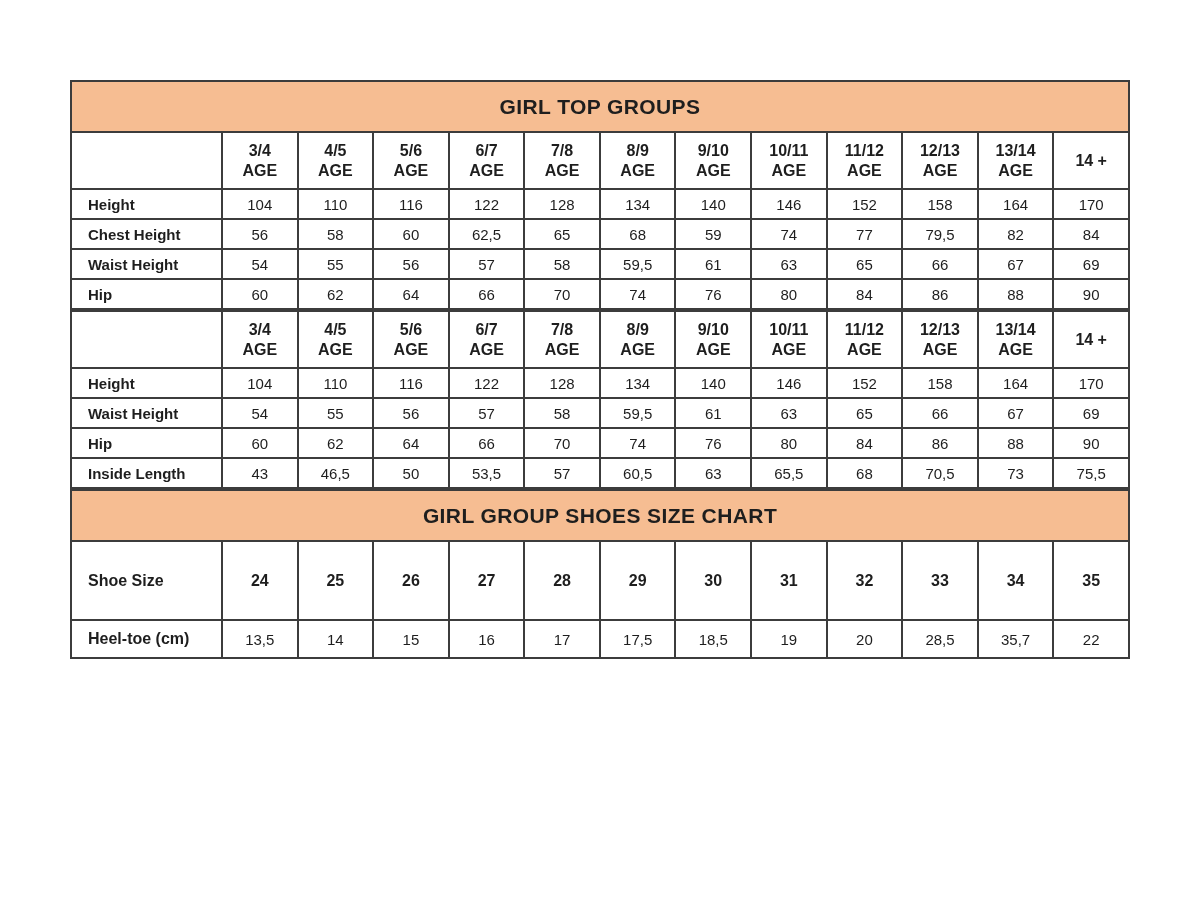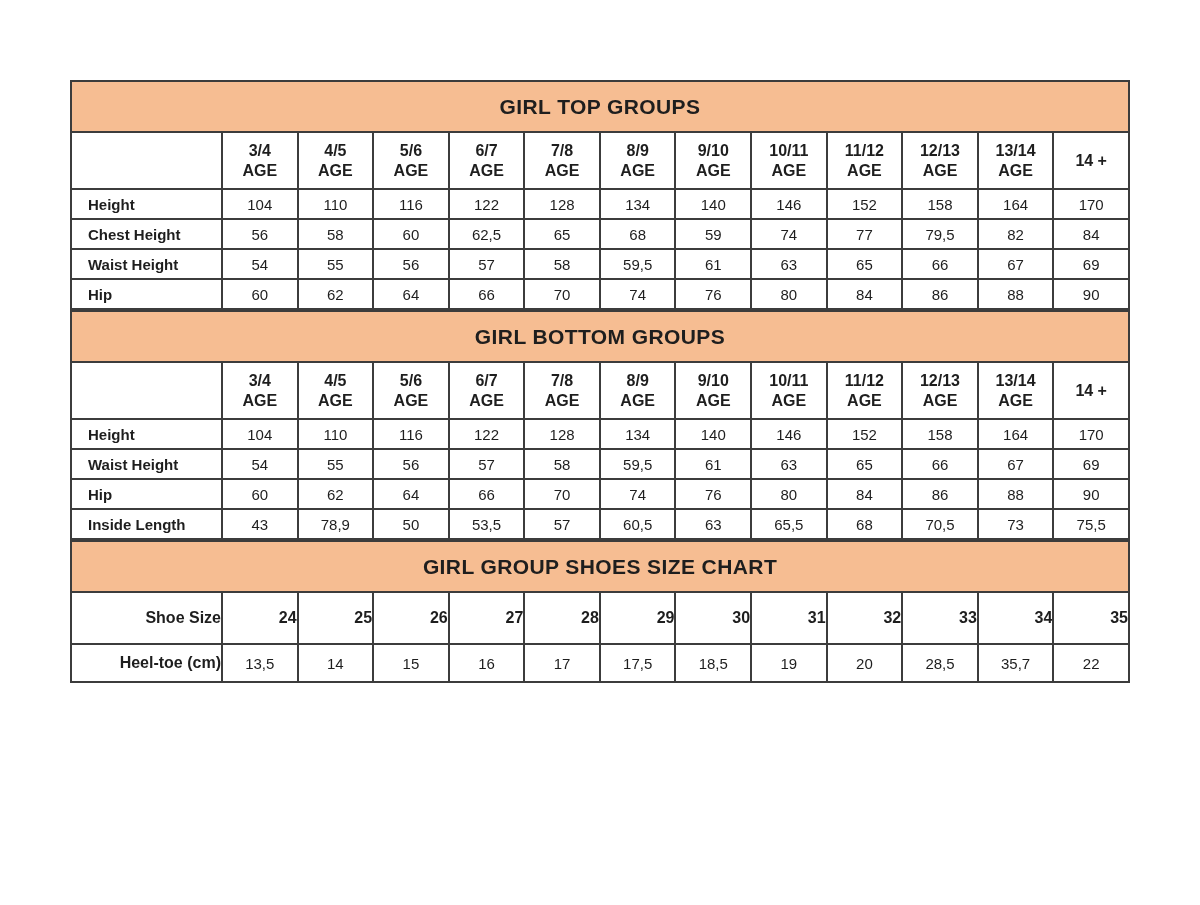--- a/index.html
+++ b/index.html
@@ -50,23 +50,23 @@
     font-size: 16px;
     line-height: 1.25;
     white-space: pre-line;
   }
   td.label-cell {
     text-align: left;
     font-weight: bold;
     padding-left: 16px;
   }
   tr.data-row td { height: 30px; }
-  tr.shoe-row td { height: 52px; font-weight: bold; font-size: 16px; text-align: right; }
+  tr.shoe-row td { height: 79px; font-weight: bold; font-size: 16px; }
   tr.heel-row td { height: 38px; }
-  tr.heel-row td.label-cell { font-size: 16px; text-align: right; }
+  tr.heel-row td.label-cell { font-size: 16px; }
   col.label-col { width: 151px; }
 </style>
 </head>
 <body>
 
 <div class="sheet">
   <div id="tables-root">
       <table class="size-table">
         <colgroup>
           <col class="label-col">
@@ -186,23 +186,20 @@
           <col>
           <col>
           <col>
           <col>
           <col>
           <col>
           <col>
         </colgroup>
         <tbody>
           <tr>
-            <td colspan="13" class="title-cell">GIRL BOTTOM GROUPS</td>
-          </tr>
-          <tr>
             <td class="col-header"></td>
             <td class="col-header">3/4
 AGE</td>
             <td class="col-header">4/5
 AGE</td>
             <td class="col-header">5/6
 AGE</td>
             <td class="col-header">6/7
 AGE</td>
             <td class="col-header">7/8
@@ -262,21 +259,21 @@
             <td>76</td>
             <td>80</td>
             <td>84</td>
             <td>86</td>
             <td>88</td>
             <td>90</td>
           </tr>
           <tr class="data-row">
             <td class="label-cell">Inside Length</td>
             <td>43</td>
-            <td>78,9</td>
+            <td>46,5</td>
             <td>50</td>
             <td>53,5</td>
             <td>57</td>
             <td>60,5</td>
             <td>63</td>
             <td>65,5</td>
             <td>68</td>
             <td>70,5</td>
             <td>73</td>
             <td>75,5</td>

